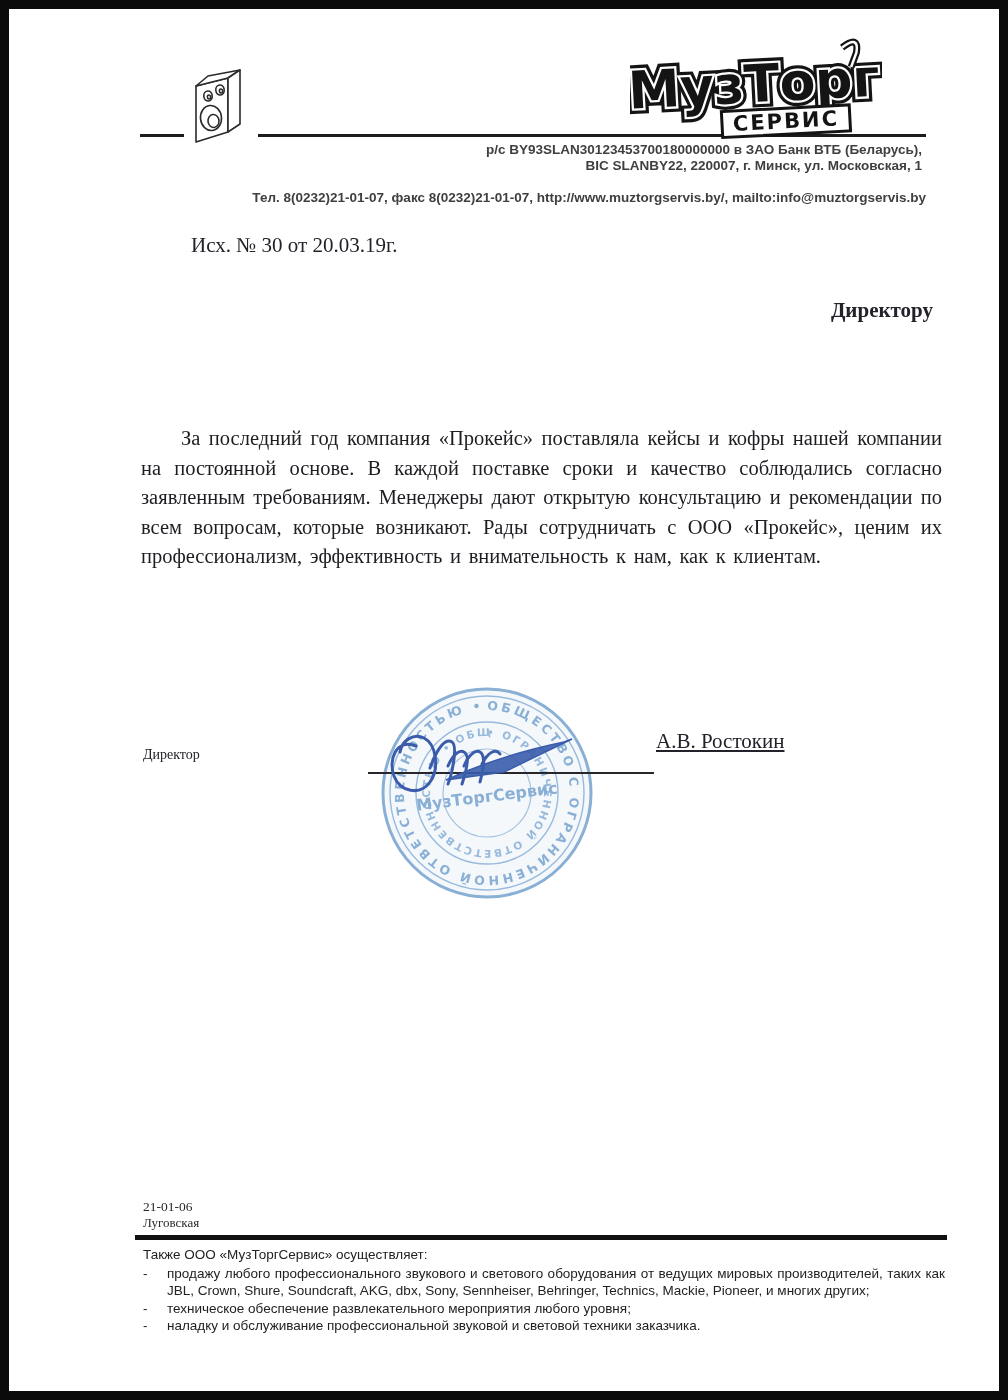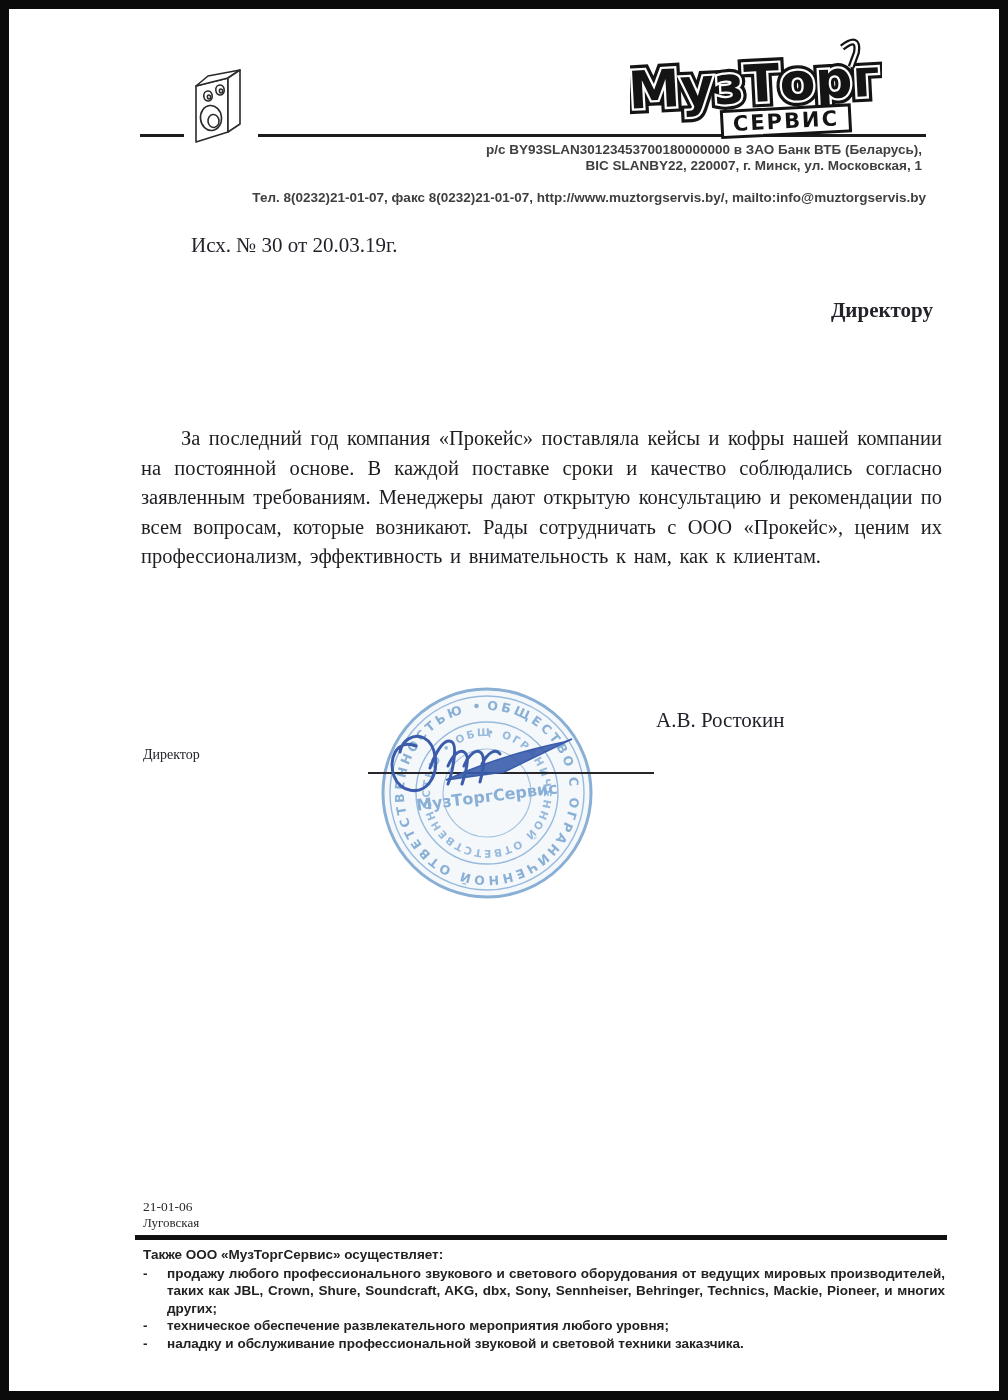--- a/index.html
+++ b/index.html
@@ -41,33 +41,33 @@
   
   .body-par{
     position:absolute;left:141px;top:424px;width:801px;
     font-size:20.5px;line-height:29.6px;
     text-align:justify;text-indent:40px;
     color:#1d1d22;word-spacing:2.5px;
   }
 
   
   .sig-title{position:absolute;left:143px;top:747px;font-size:14px;color:#22222b;}
-  .sig-name{position:absolute;left:656px;top:708px;font-size:21px;color:#22222b;}
+  .sig-name{position:absolute;left:656px;top:729px;font-size:21px;color:#22222b;text-decoration:underline;}
   .sig-line{position:absolute;left:368px;top:772px;width:286px;height:2px;background:#26262b;z-index:12;}
   .stamp{position:absolute;left:374px;top:680px;z-index:10;opacity:0.92;}
   .autograph{position:absolute;left:386px;top:708px;z-index:13;}
 
   
   .doc-code{position:absolute;left:143px;top:1199px;font-size:13.5px;color:#2a2a2a;}
   .executor{position:absolute;left:143px;top:1215px;font-size:13px;color:#2a2a2a;}
   .footer-rule{position:absolute;left:135px;top:1235px;width:812px;height:5px;background:#111;}
   .footer-block{
     position:absolute;left:143px;top:1246px;width:802px;
     font-family:"Liberation Sans", sans-serif;
-    font-size:13.5px;line-height:17.5px;color:#222;font-weight:bold;
+    font-size:13.5px;line-height:17.5px;color:#222;font-weight:normal;
   }
   .footer-heading{margin:0 0 1px 0;}
   .bullet{display:flex;}
   .bullet .marker{width:24px;flex:0 0 24px;}
   .bullet .btext{flex:1;text-align:justify;}
 </style>
 </head>
 <body>
 
 <div class="page">

